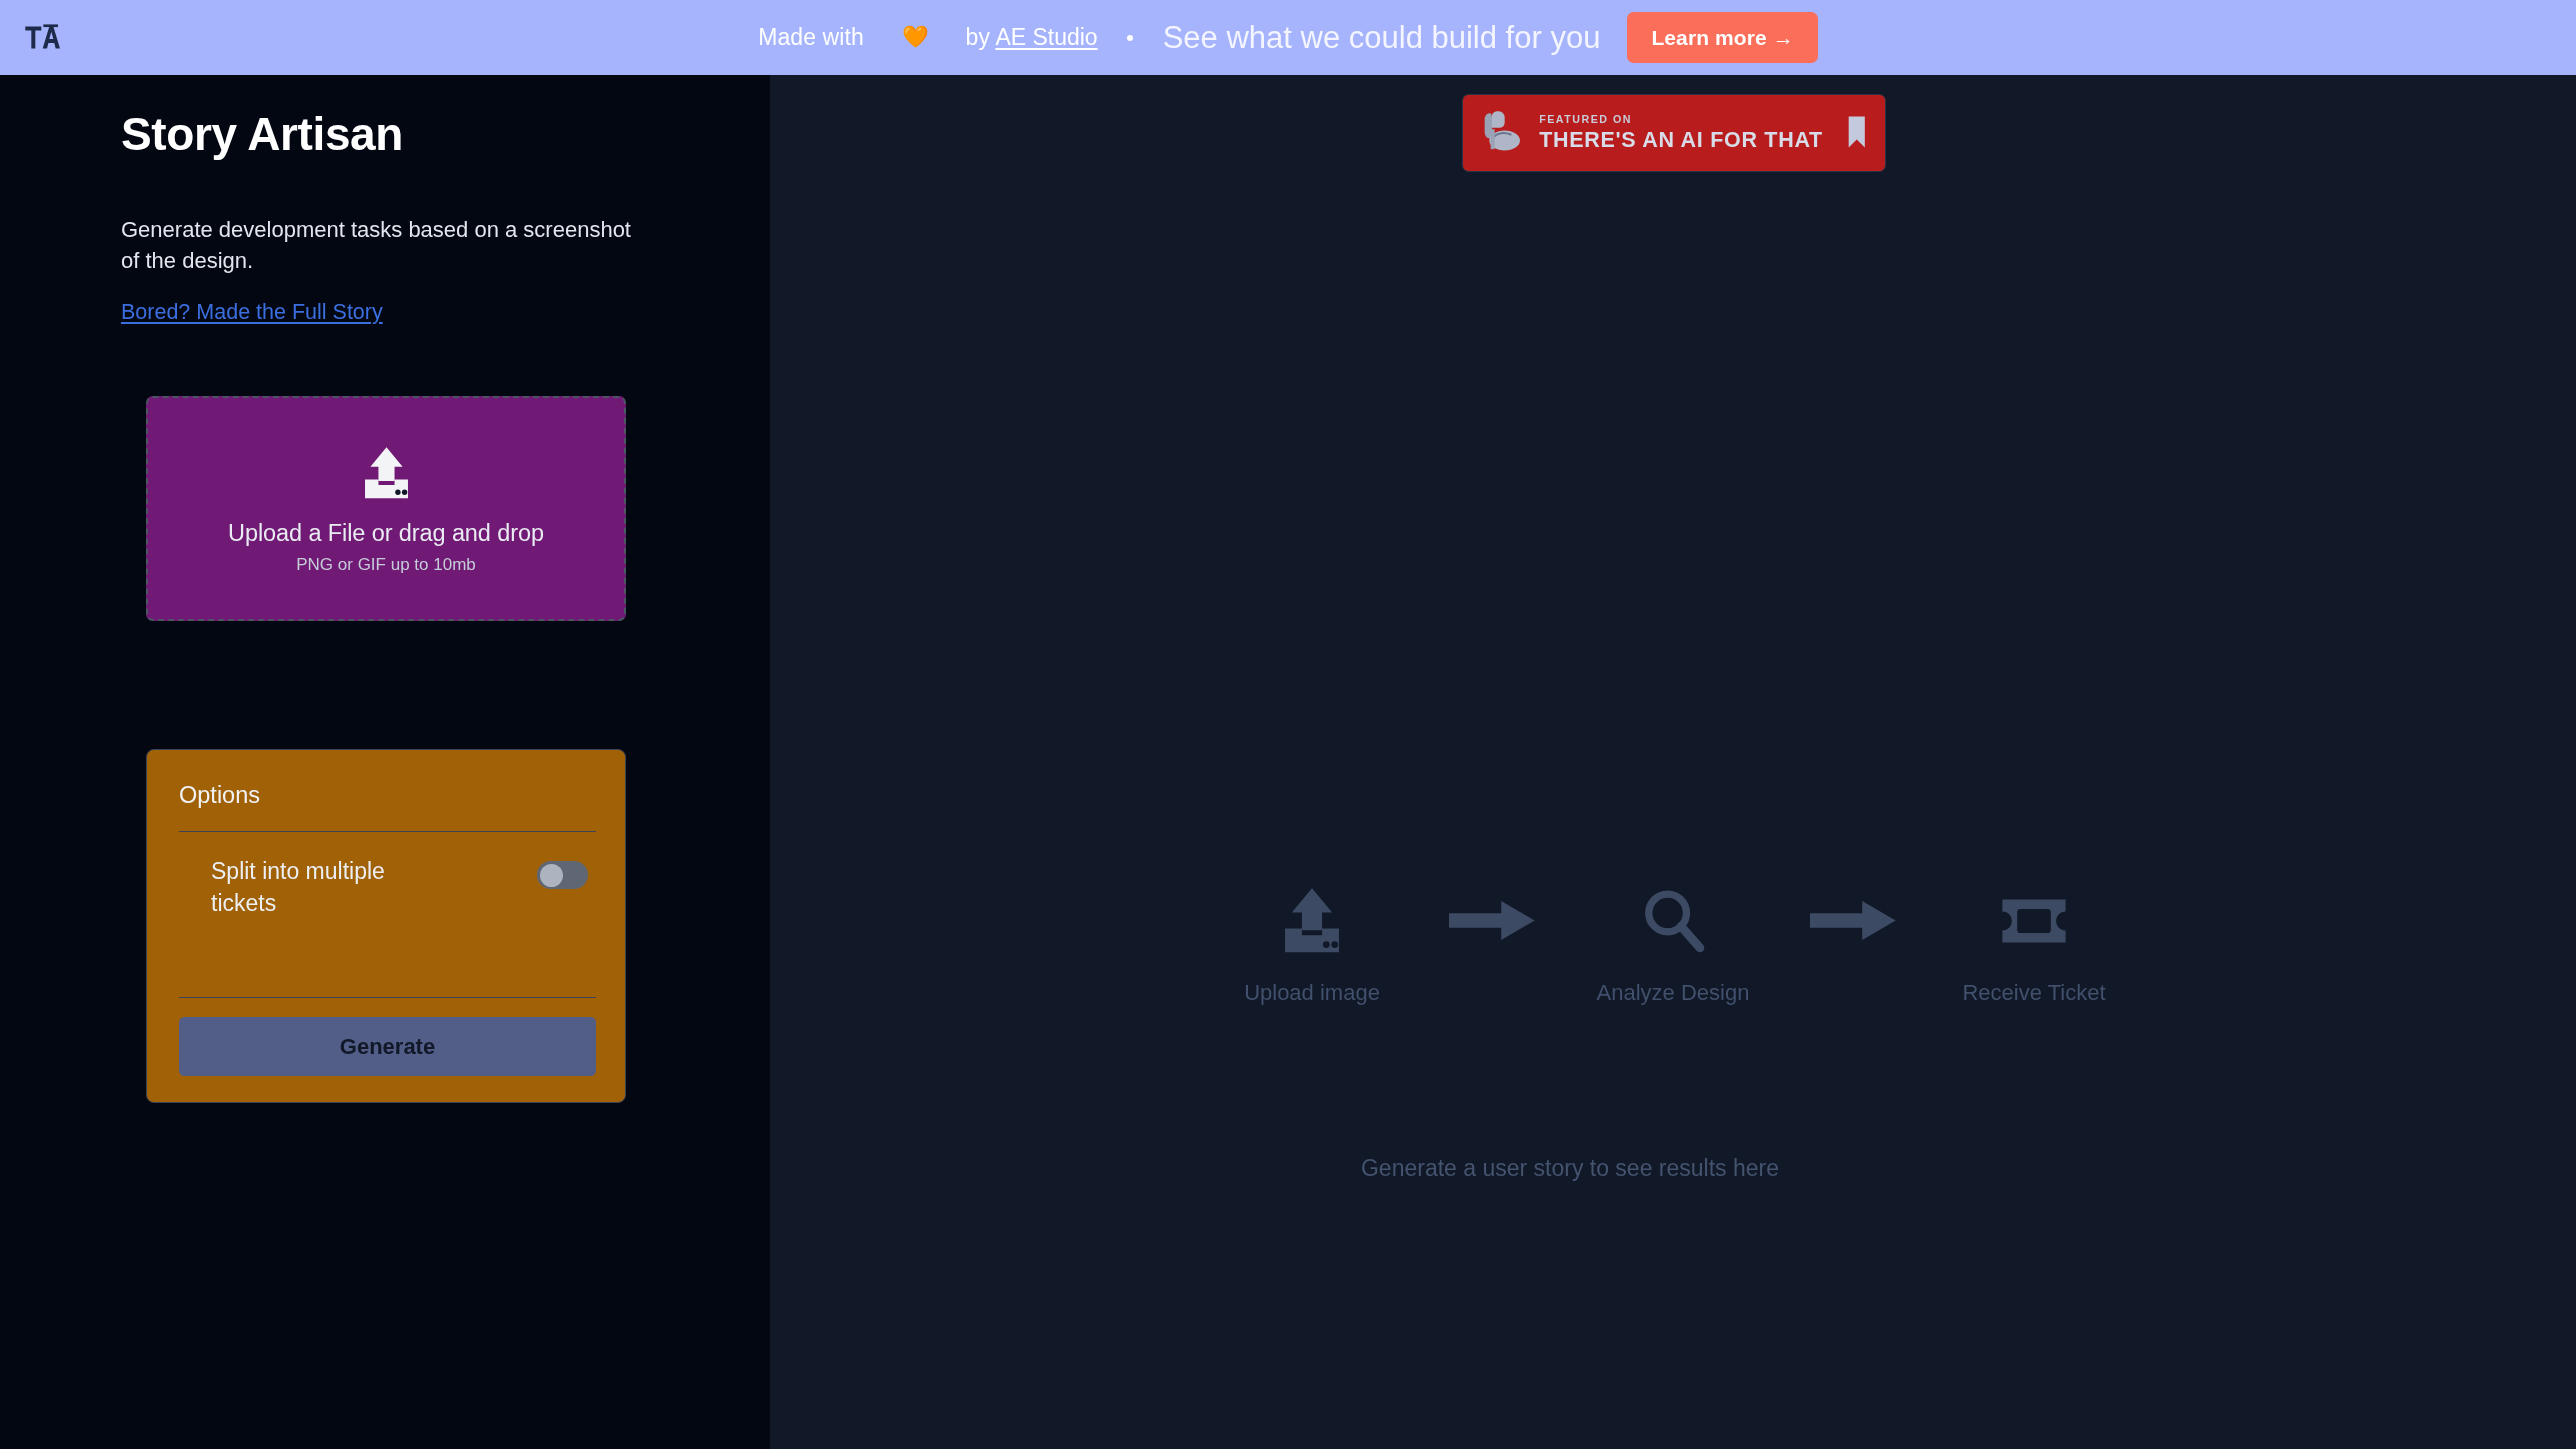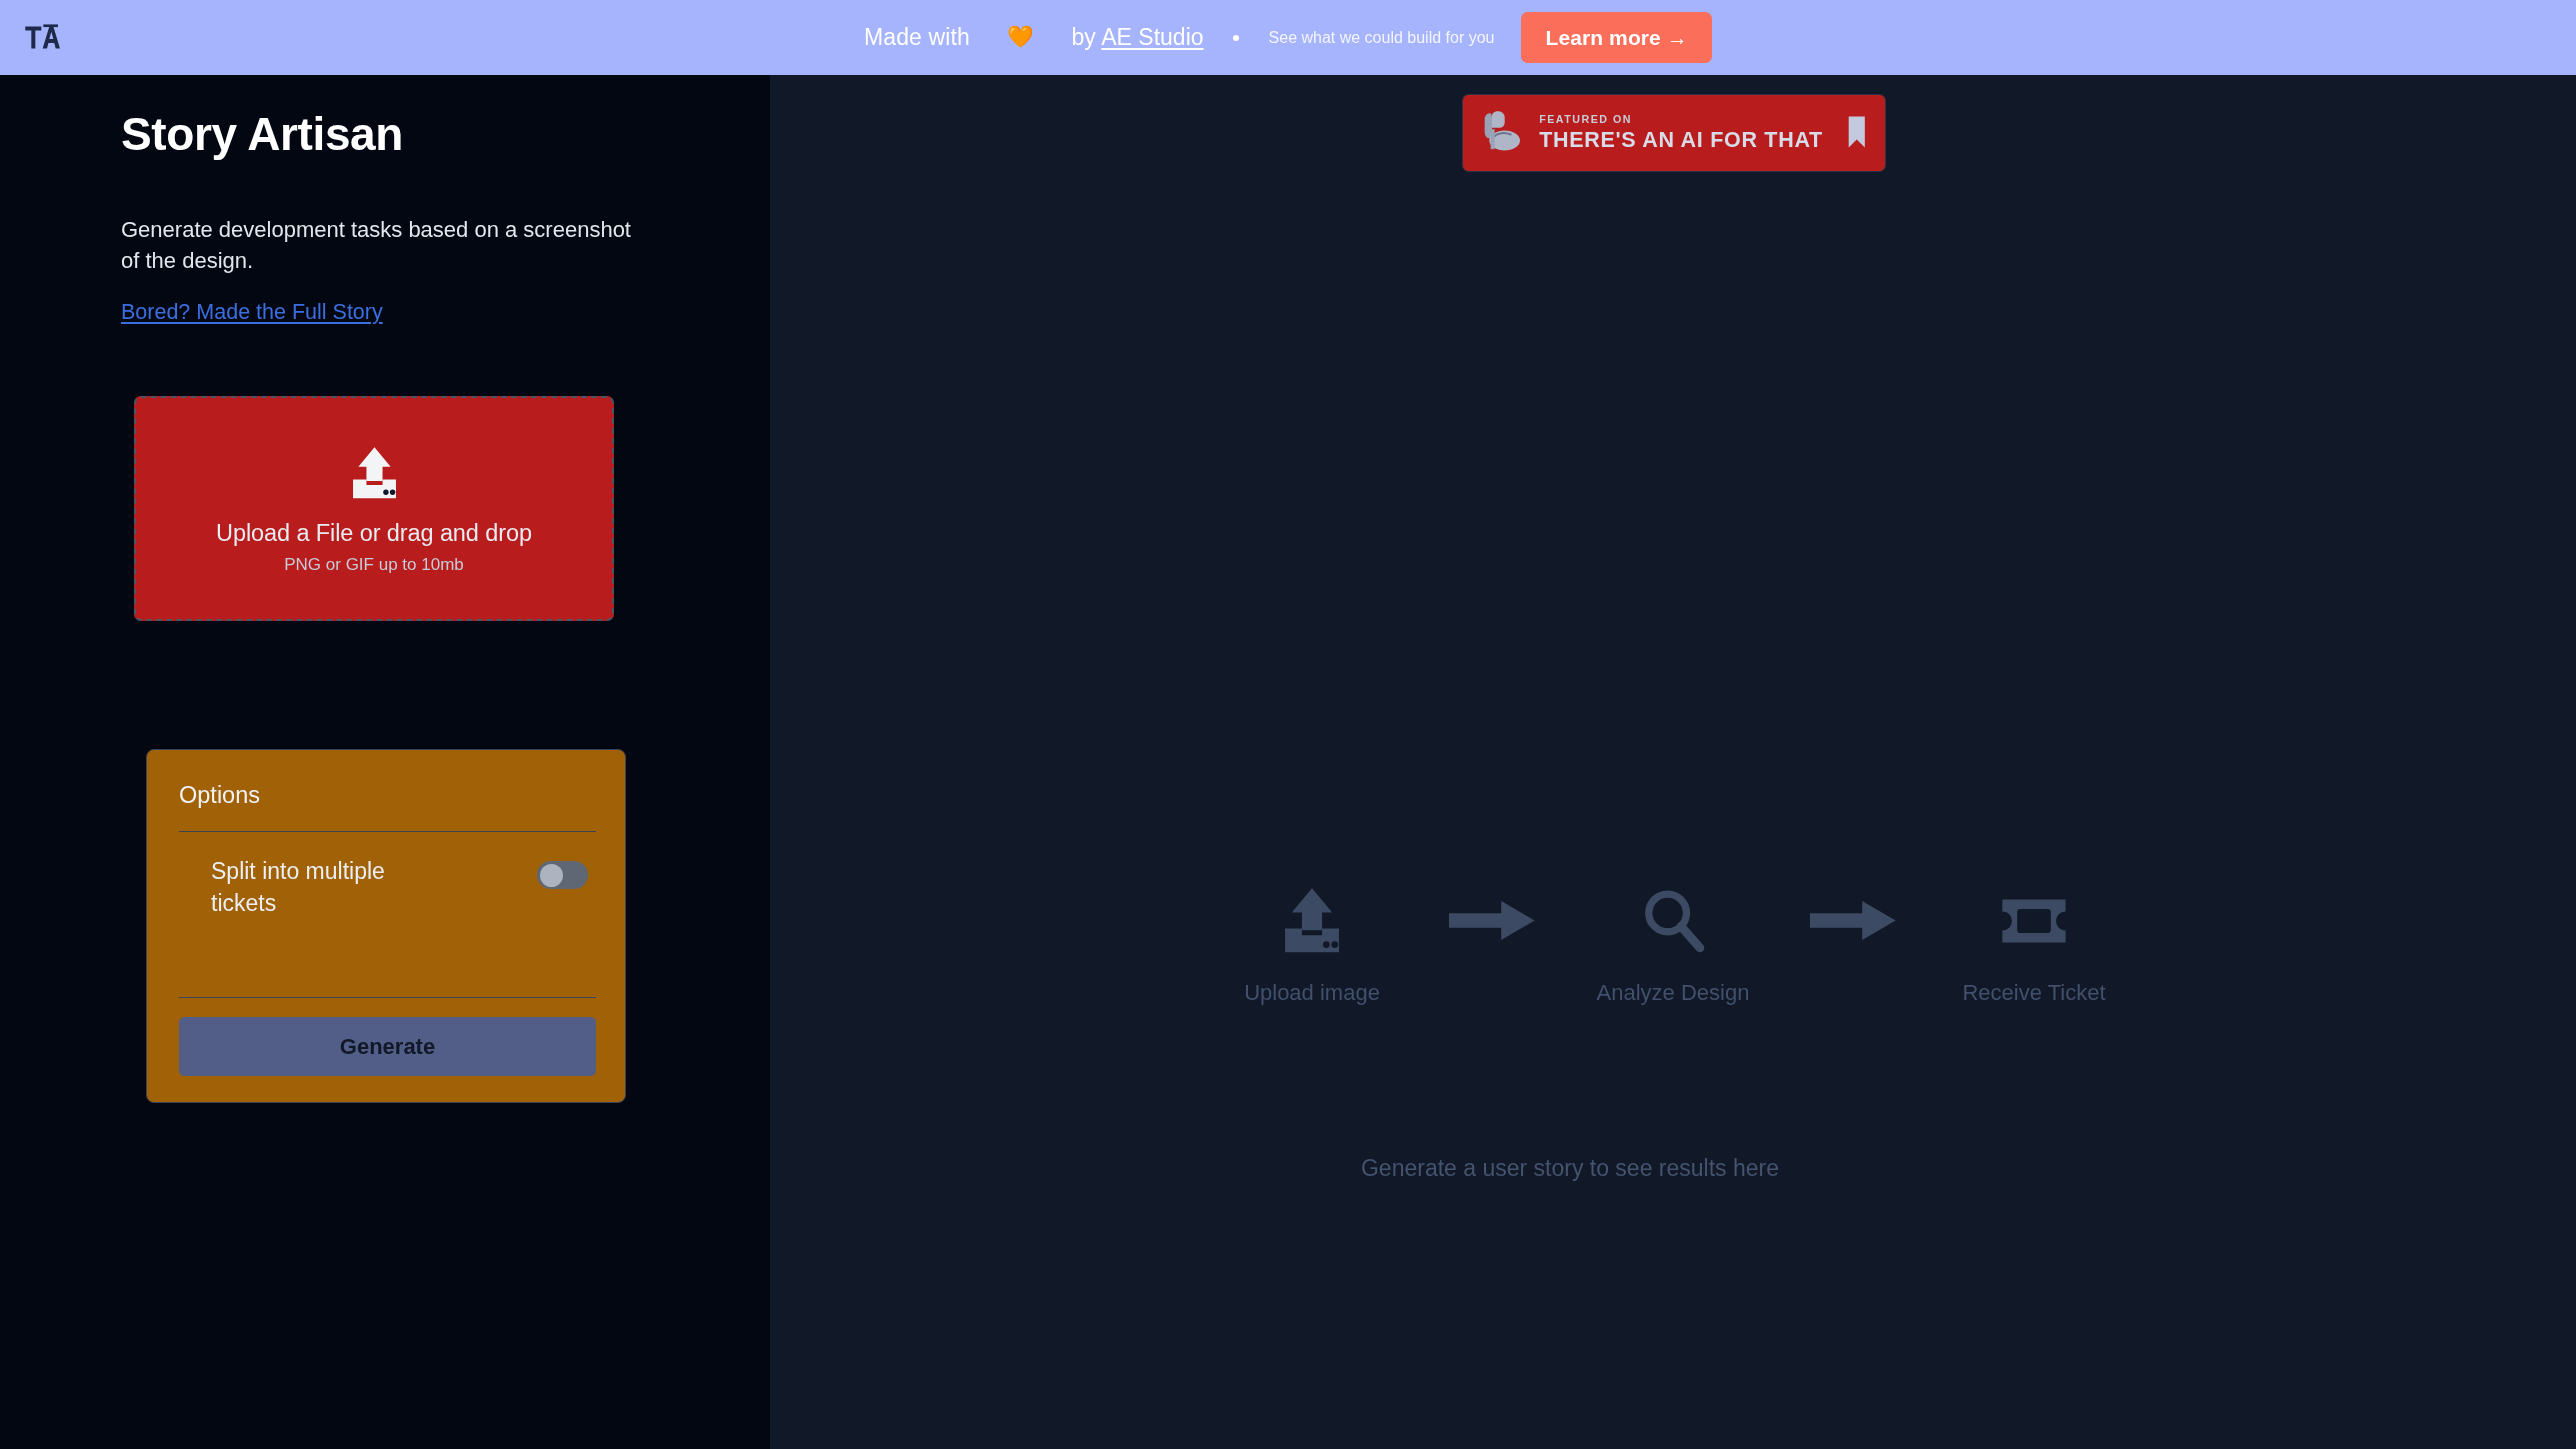--- a/index.html
+++ b/index.html
@@ -74,21 +74,21 @@
   .promo-dot {
     width: 6px;
     height: 6px;
     border-radius: 50%;
     background: #ffffff;
     margin: 0 29.5px;
     flex: 0 0 auto;
   }
   .promo-tag {
     color: #f4f5ff;
-    font-size: 16px;
+    font-size: 31px;
     font-weight: 400;
     white-space: nowrap;
     margin-right: 27px;
   }
   .learn-more-btn {
     background: #fa6e5a;
     color: #ffffff;
     font-size: 21px;
     font-weight: 700;
     border: none;
@@ -152,25 +152,25 @@
     color: #3b6fe0;
     font-size: 21.5px;
     text-decoration: underline;
     text-underline-offset: 2.7px;
     white-space: nowrap;
   }
 
   
   .dropzone {
     position: absolute;
-    left: 134px;
+    left: 146px;
     top: 321px;
     width: 480px;
     height: 225px;
-    background: #b91c1c;
+    background: #701a75;
     border: 2px dashed #4b5563;
     border-radius: 6.7px;
     box-sizing: border-box;
     display: flex;
     flex-direction: column;
     align-items: center;
     justify-content: center;
     cursor: pointer;
   }
   .dropzone-icon { margin-top: 4px; margin-bottom: 17.4px; }

